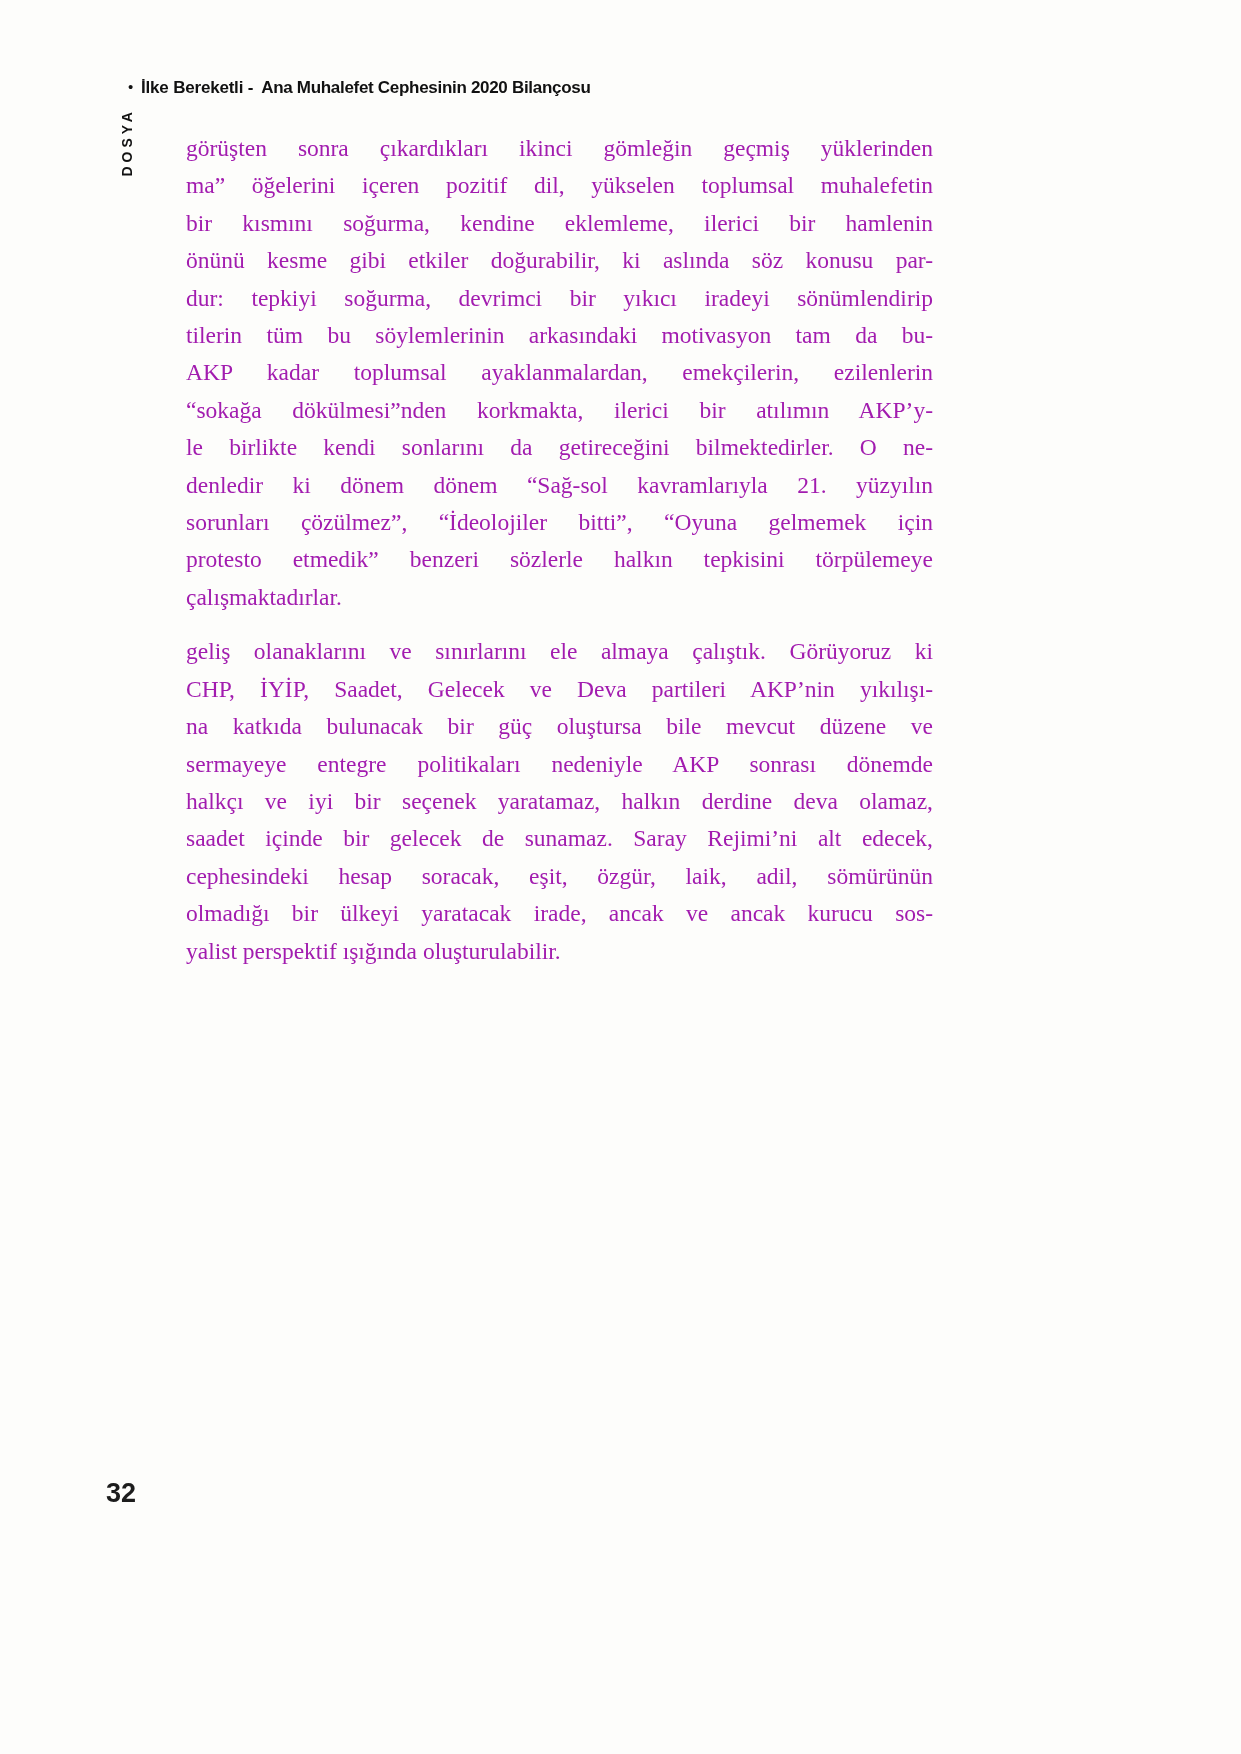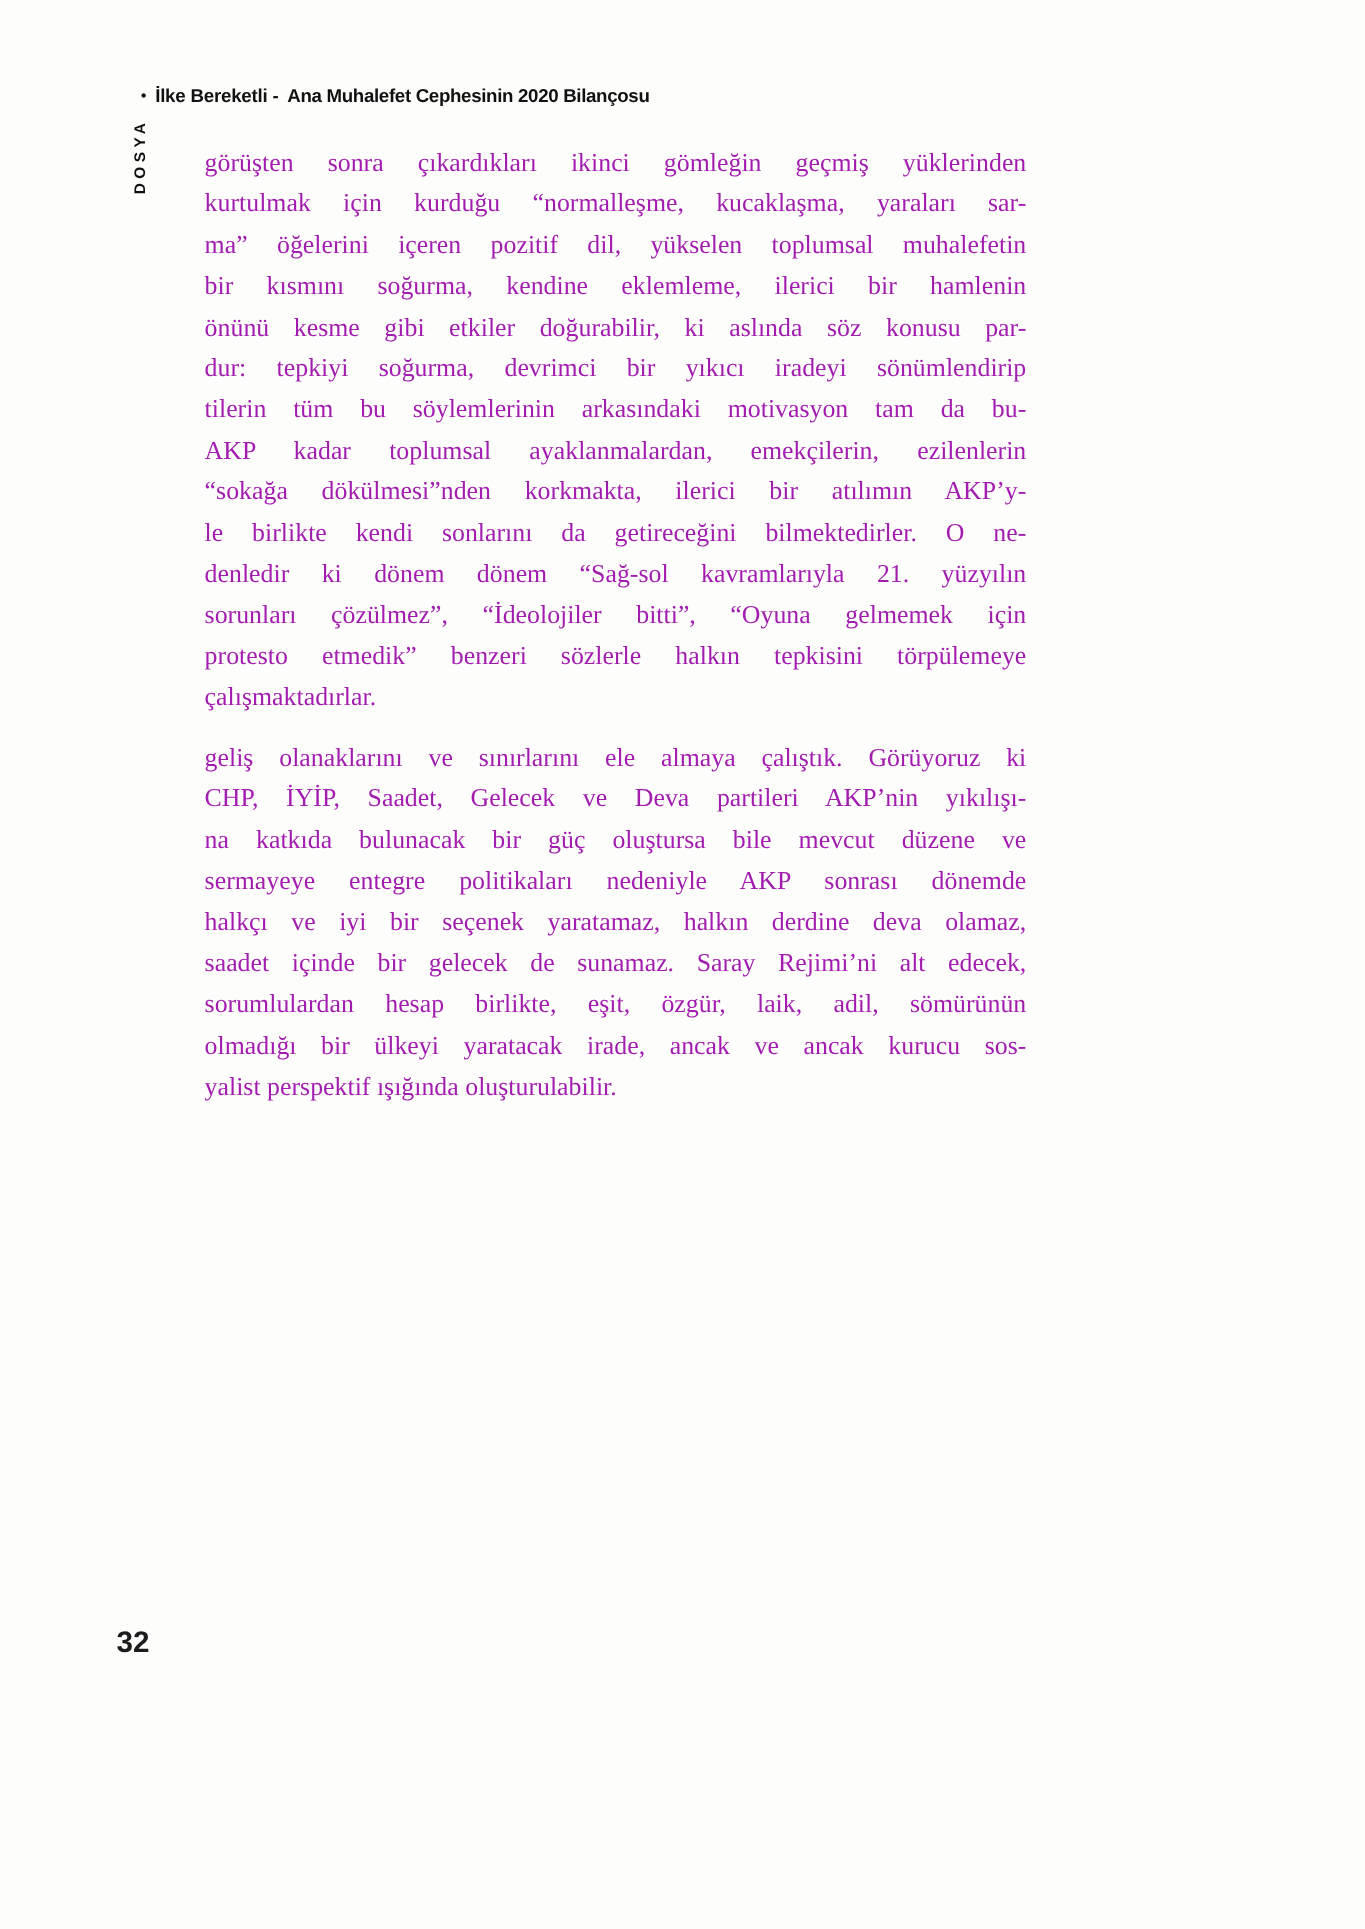--- a/index.html
+++ b/index.html
@@ -97,42 +97,41 @@
     <span class="bullet">•</span>
     <span class="author">İlke Bereketli -</span>
     <span class="title">Ana Muhalefet Cephesinin 2020 Bilançosu</span>
   </div>
 
   <div class="dosya">DOSYA</div>
 
   <div class="article-body">
       <div class="paragraph">
         <div class="line">görüşten sonra çıkardıkları ikinci gömleğin geçmiş yüklerinden</div>
-        <div class="line">kurtulmak için kurduğu “normalleşme, kucaklaşma, yaraları sar-</div>
         <div class="line">ma” öğelerini içeren pozitif dil, yükselen toplumsal muhalefetin</div>
         <div class="line">bir kısmını soğurma, kendine eklemleme, ilerici bir hamlenin</div>
         <div class="line">önünü kesme gibi etkiler doğurabilir, ki aslında söz konusu par-</div>
         <div class="line">dur: tepkiyi soğurma, devrimci bir yıkıcı iradeyi sönümlendirip</div>
         <div class="line">tilerin tüm bu söylemlerinin arkasındaki motivasyon tam da bu-</div>
         <div class="line">AKP kadar toplumsal ayaklanmalardan, emekçilerin, ezilenlerin</div>
         <div class="line">“sokağa dökülmesi”nden korkmakta, ilerici bir atılımın AKP’y-</div>
         <div class="line">le birlikte kendi sonlarını da getireceğini bilmektedirler. O ne-</div>
         <div class="line">denledir ki dönem dönem “Sağ-sol kavramlarıyla 21. yüzyılın</div>
         <div class="line">sorunları çözülmez”, “İdeolojiler bitti”, “Oyuna gelmemek için</div>
         <div class="line">protesto etmedik” benzeri sözlerle halkın tepkisini törpülemeye</div>
         <div class="line last">çalışmaktadırlar.</div>
       </div>
       <div class="paragraph">
         <div class="line">geliş olanaklarını ve sınırlarını ele almaya çalıştık. Görüyoruz ki</div>
         <div class="line">CHP, İYİP, Saadet, Gelecek ve Deva partileri AKP’nin yıkılışı-</div>
         <div class="line">na katkıda bulunacak bir güç oluştursa bile mevcut düzene ve</div>
         <div class="line">sermayeye entegre politikaları nedeniyle AKP sonrası dönemde</div>
         <div class="line">halkçı ve iyi bir seçenek yaratamaz, halkın derdine deva olamaz,</div>
         <div class="line">saadet içinde bir gelecek de sunamaz. Saray Rejimi’ni alt edecek,</div>
-        <div class="line">sorumlulardan hesap birlikte, eşit, özgür, laik, adil, sömürünün</div>
+        <div class="line">cephesindeki hesap soracak, eşit, özgür, laik, adil, sömürünün</div>
         <div class="line">olmadığı bir ülkeyi yaratacak irade, ancak ve ancak kurucu sos-</div>
         <div class="line last">yalist perspektif ışığında oluşturulabilir.</div>
       </div>
     </div>
 
   <div class="page-number">32</div>
 
 </div>
 
 </body></html>

